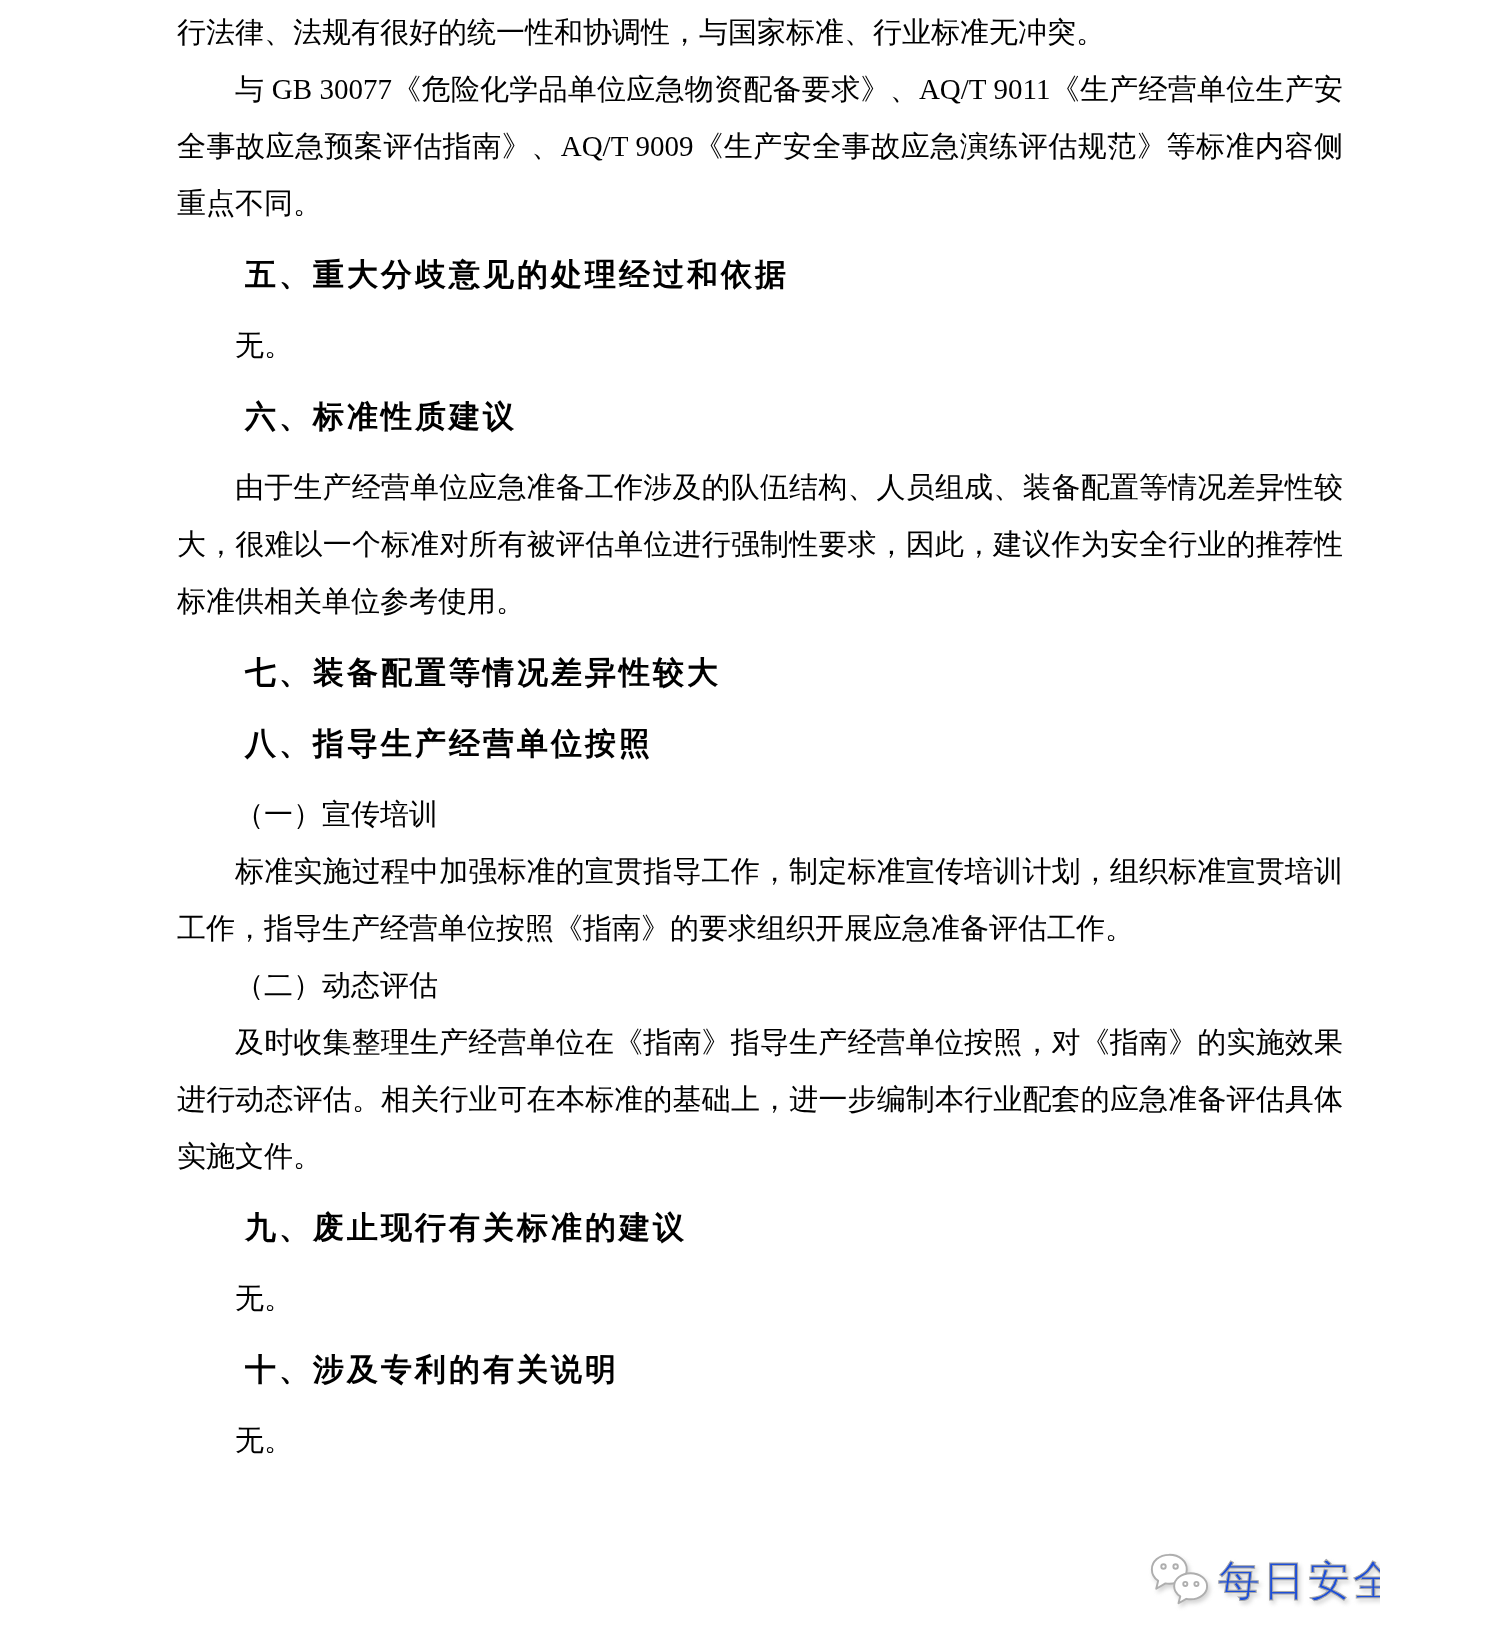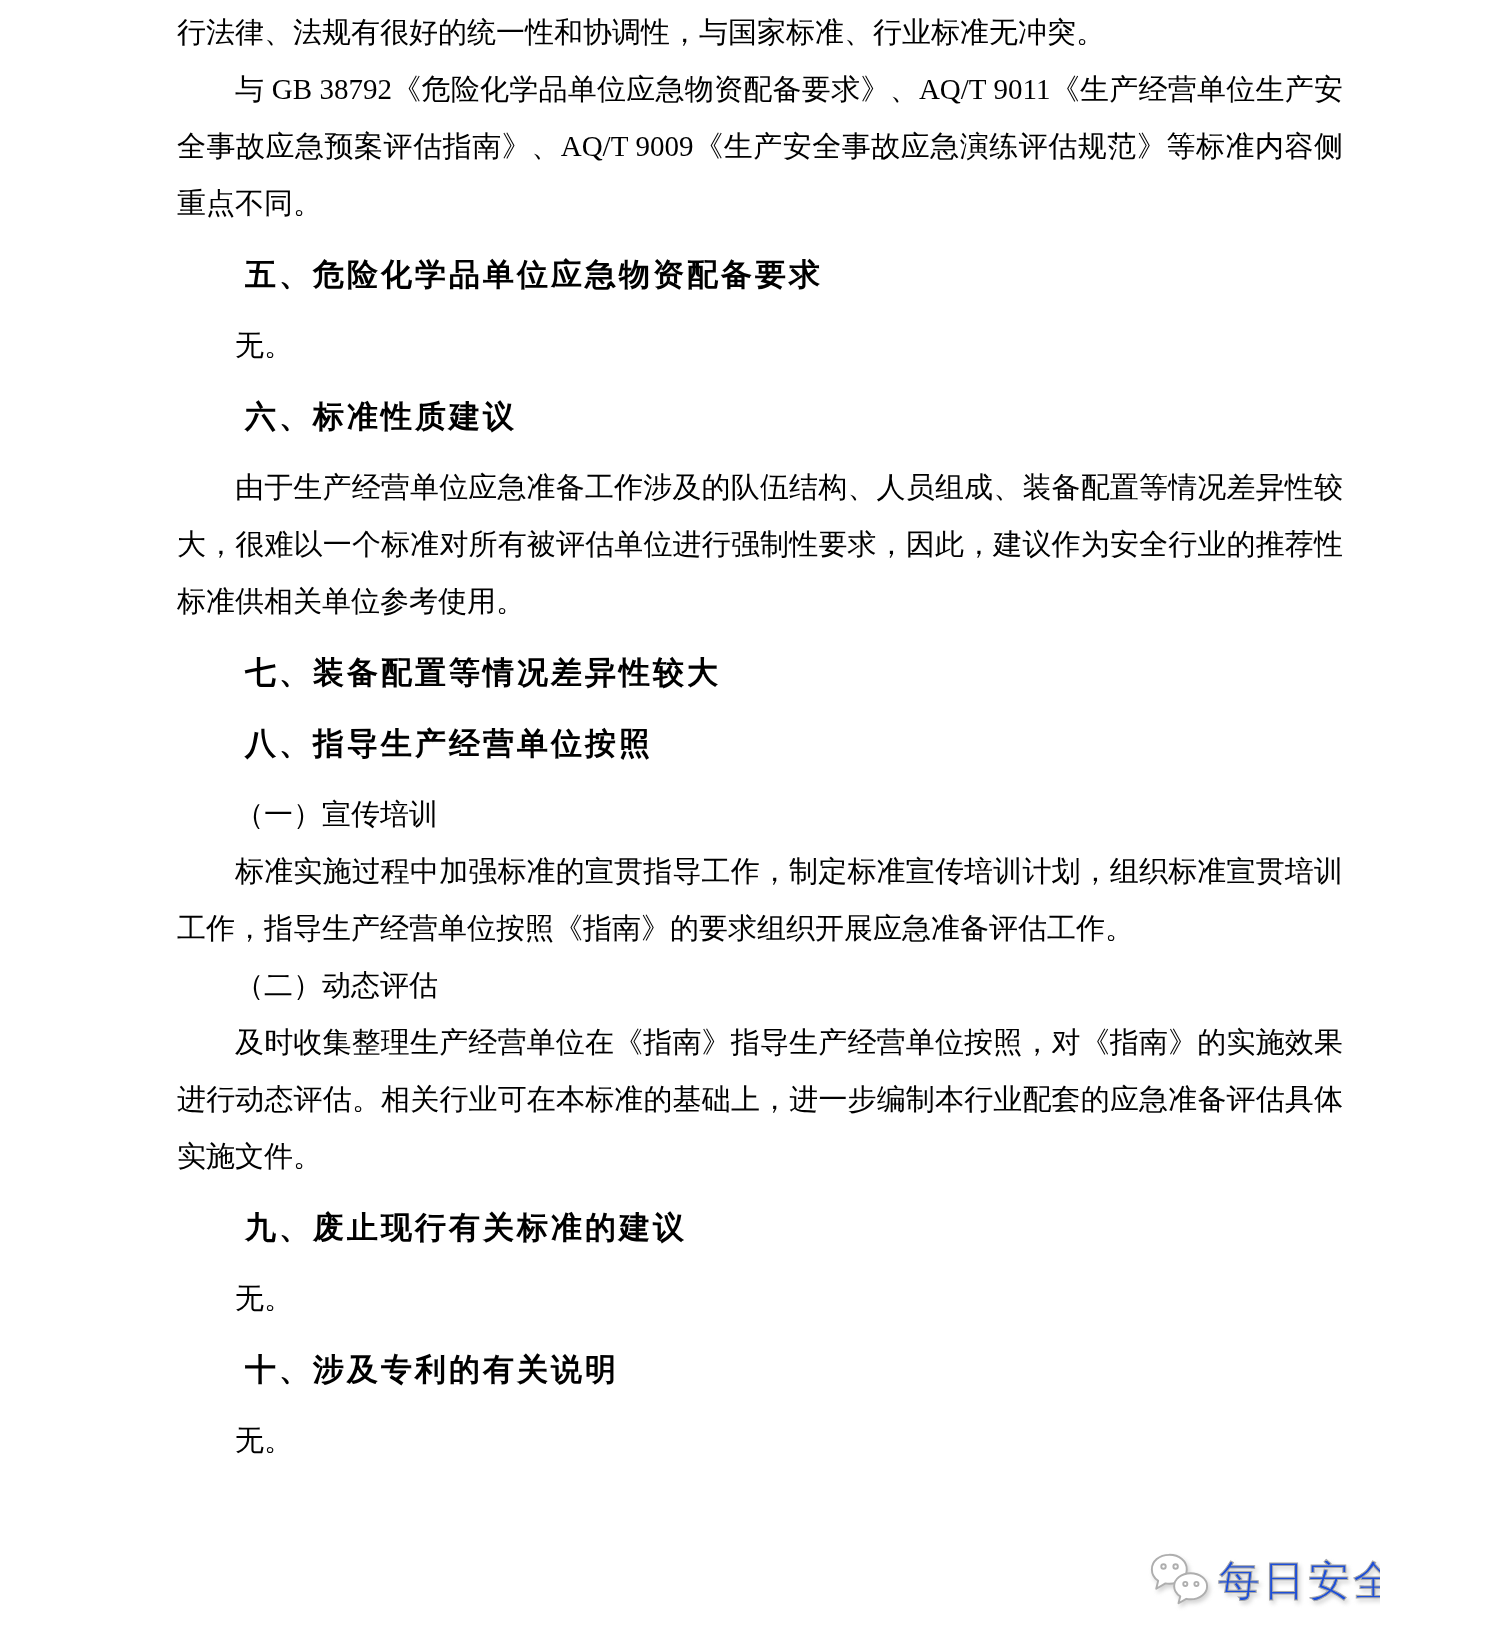--- a/index.html
+++ b/index.html
@@ -57,22 +57,22 @@
     white-space: nowrap;
   }
   .wm-icon { display: block; }
 </style>
 </head>
 <body>
 
 <div class="page">
   <div class="doc">
     <p class="body last-line">行法律、法规有很好的统一性和协调性，与国家标准、行业标准无冲突。</p>
-    <p class="body ind">与 GB 38792《危险化学品单位应急物资配备要求》、AQ/T 9011《生产经营单位生产安全事故应急预案评估指南》、AQ/T 9009《生产安全事故应急演练评估规范》等标准内容侧重点不同。</p>
-    <h2 class="heading">五、危险化学品单位应急物资配备要求</h2>
+    <p class="body ind">与 GB 30077《危险化学品单位应急物资配备要求》、AQ/T 9011《生产经营单位生产安全事故应急预案评估指南》、AQ/T 9009《生产安全事故应急演练评估规范》等标准内容侧重点不同。</p>
+    <h2 class="heading">五、重大分歧意见的处理经过和依据</h2>
     <p class="body ind">无。</p>
     <h2 class="heading">六、标准性质建议</h2>
     <p class="body ind">由于生产经营单位应急准备工作涉及的队伍结构、人员组成、装备配置等情况差异性较大，很难以一个标准对所有被评估单位进行强制性要求，因此，建议作为安全行业的推荐性标准供相关单位参考使用。</p>
     <h2 class="heading">七、装备配置等情况差异性较大</h2>
     <h2 class="heading">八、指导生产经营单位按照</h2>
     <p class="body ind">（一）宣传培训</p>
     <p class="body ind">标准实施过程中加强标准的宣贯指导工作，制定标准宣传培训计划，组织标准宣贯培训工作，指导生产经营单位按照《指南》的要求组织开展应急准备评估工作。</p>
     <p class="body ind">（二）动态评估</p>
     <p class="body ind">及时收集整理生产经营单位在《指南》指导生产经营单位按照，对《指南》的实施效果进行动态评估。相关行业可在本标准的基础上，进一步编制本行业配套的应急准备评估具体实施文件。</p>
     <h2 class="heading">九、废止现行有关标准的建议</h2>

